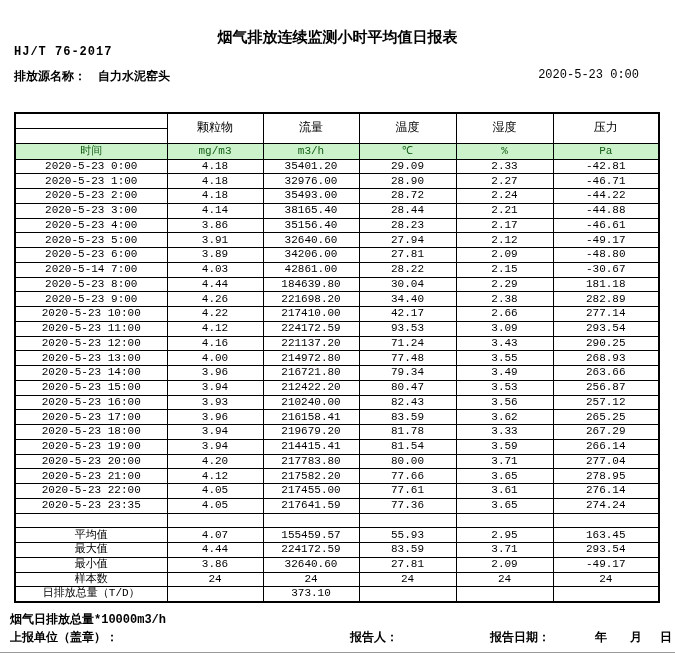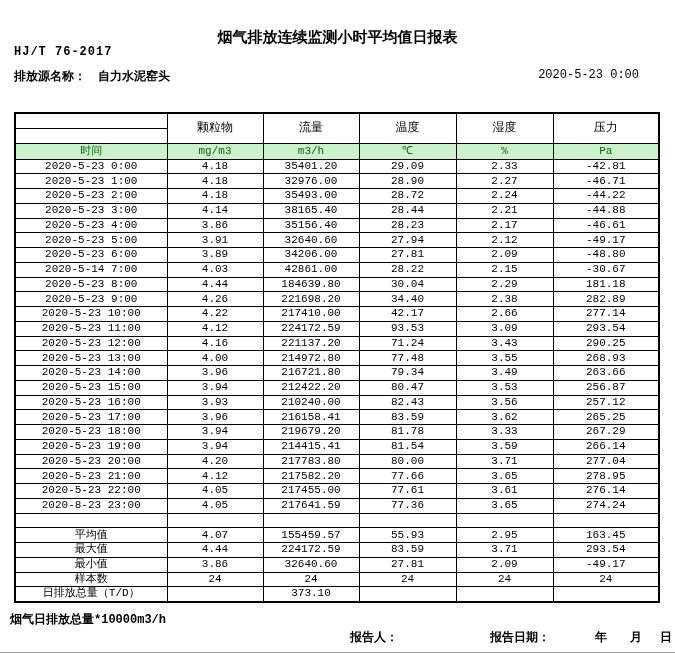--- a/index.html
+++ b/index.html
@@ -287,21 +287,21 @@
       </tr>
       <tr>
         <td>2020-5-23 22:00</td>
         <td>4.05</td>
         <td>217455.00</td>
         <td>77.61</td>
         <td>3.61</td>
         <td>276.14</td>
       </tr>
       <tr>
-        <td>2020-8-23 23:00</td>
+        <td>2020-5-23 23:35</td>
         <td>4.05</td>
         <td>217641.59</td>
         <td>77.36</td>
         <td>3.65</td>
         <td>274.24</td>
       </tr>
       <tr>
         <td></td>
         <td></td>
         <td></td>
@@ -347,20 +347,21 @@
         <td>373.10</td>
         <td></td>
         <td></td>
         <td></td>
       </tr>
     </tbody>
 </table>
 
 <div class="footer-note">烟气日排放总量*10000m3/h</div>
 <div class="footer-line">
+  <span class="f-unit">上报单位（盖章）：</span>
   <span class="f-resp">负责人：</span>
   <span class="f-rep">报告人：</span>
   <span class="f-date">报告日期：</span>
   <span class="f-year">年</span>
   <span class="f-month">月</span>
   <span class="f-day">日</span>
 </div>
 <div class="bottom-rule"></div>
 
 </body></html>

